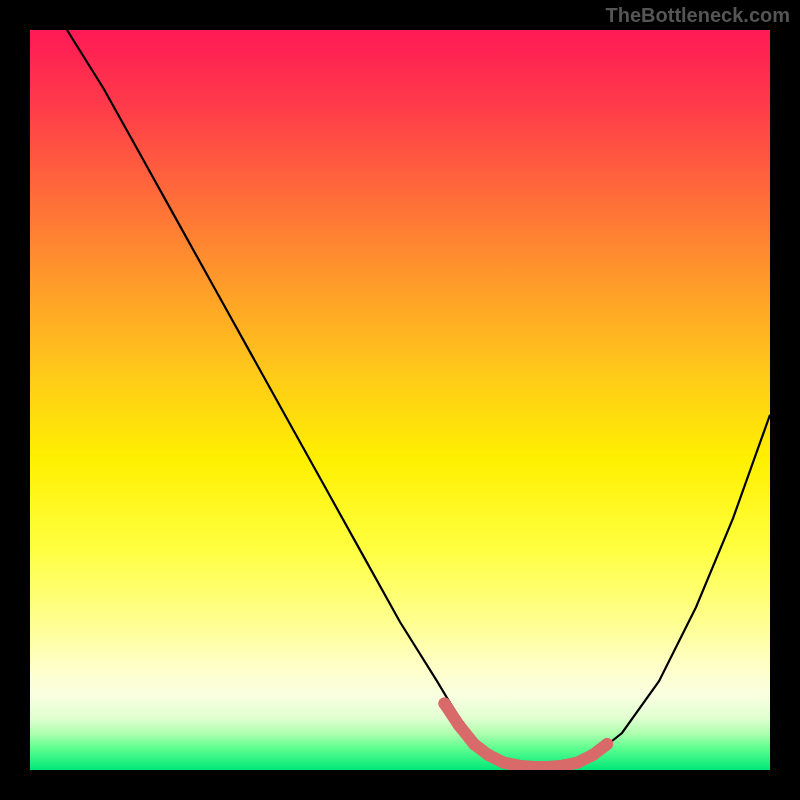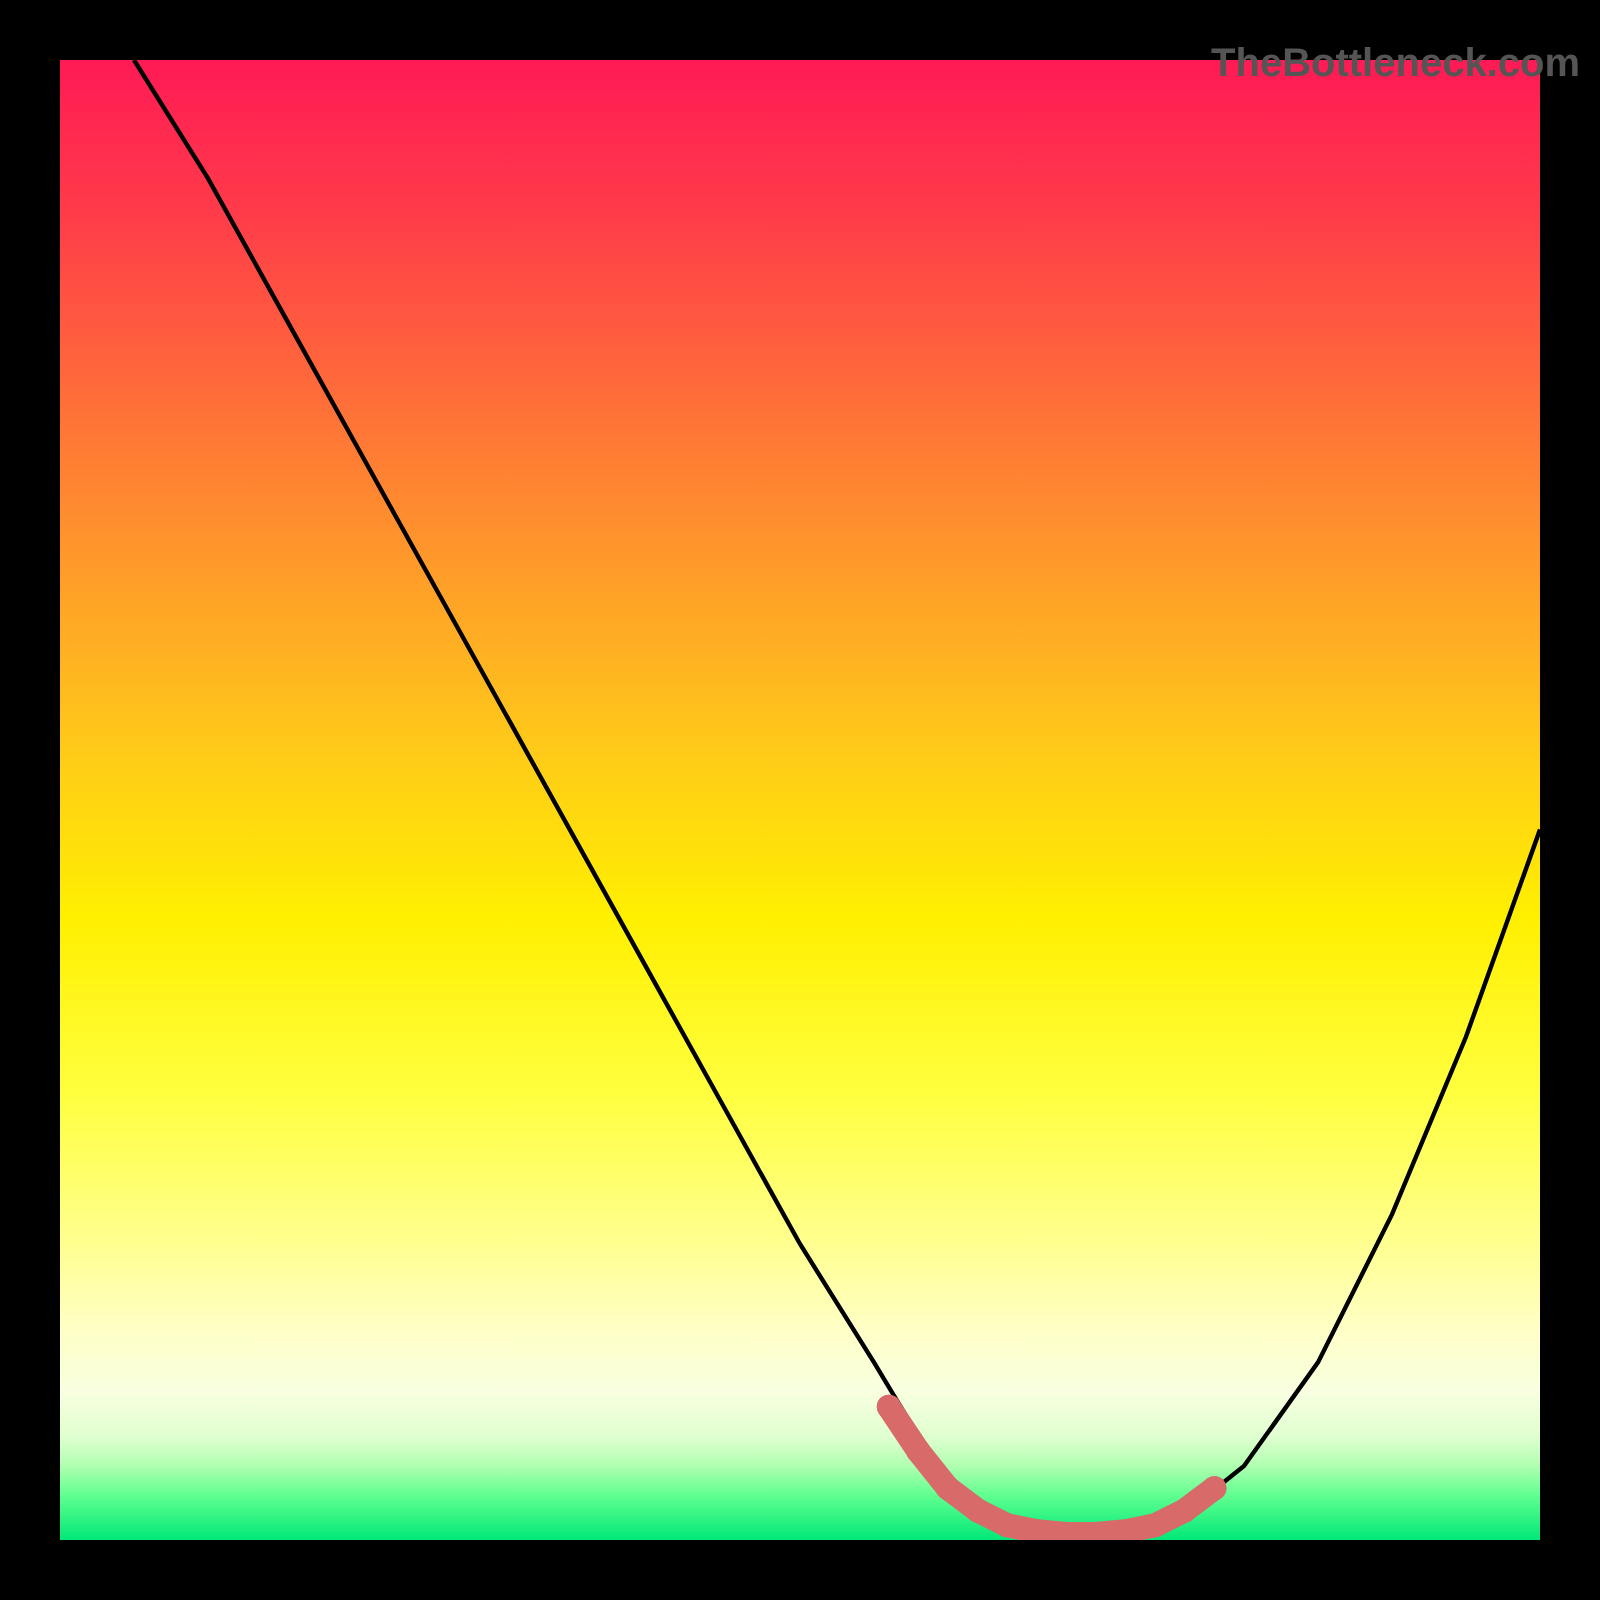--- a/index.html
+++ b/index.html
@@ -6,21 +6,21 @@
     margin: 0;
     padding: 0;
     width: 800px;
     height: 800px;
     background: #000;
     position: relative;
     font-family: Arial, sans-serif;
   }
   .watermark {
     position: absolute;
-    top: 21px;
+    top: 4px;
     right: 10px;
     color: #555;
     font-size: 20px;
     font-weight: bold;
     z-index: 10;
   }
   .plot-area {
     position: absolute;
     left: 30px;
     top: 30px;

